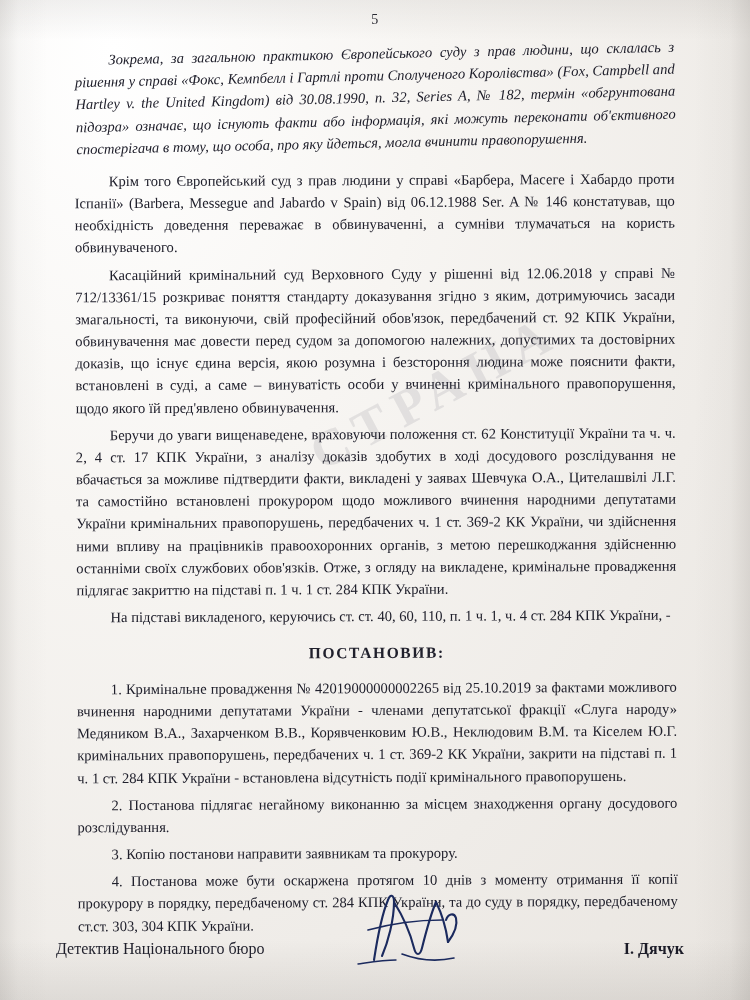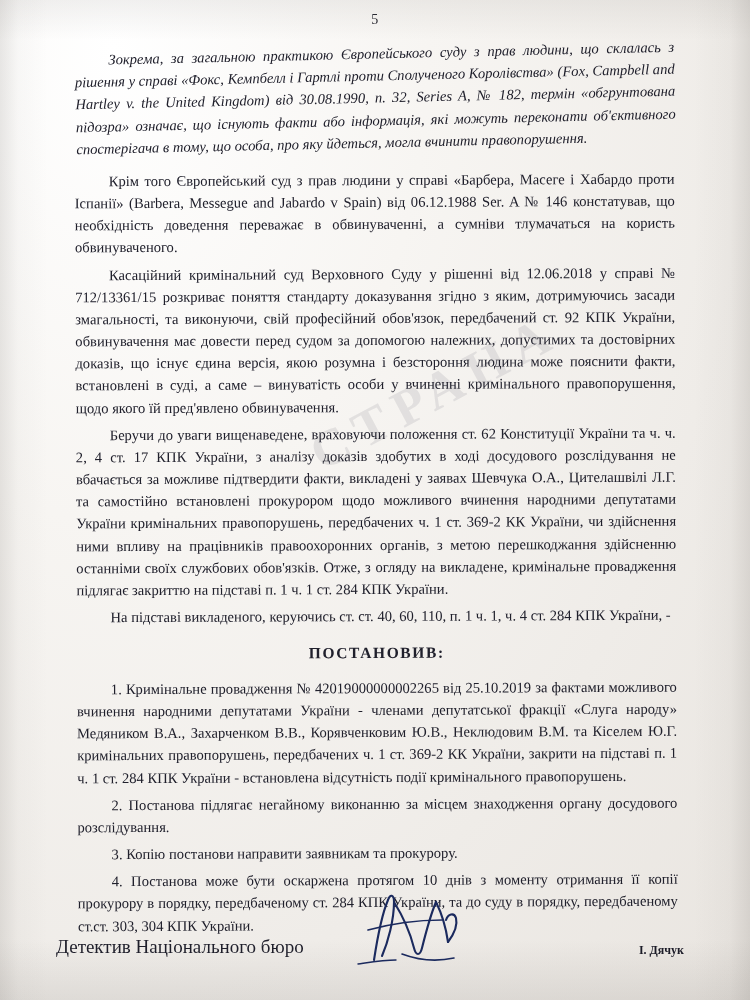--- a/index.html
+++ b/index.html
@@ -97,28 +97,28 @@
     position: absolute;
     left: 48px;
     right: 40px;
     bottom: 36px;
     height: 70px;
   }
   #signature-label {
     position: absolute;
     left: 8px;
     bottom: 6px;
-    font-size: 19px;
+    font-size: 16px;
     color: #1f1f2b;
   }
   #signer-name {
     position: absolute;
     right: 26px;
     bottom: 6px;
-    font-size: 12px;
+    font-size: 16px;
     font-weight: bold;
     color: #1c1c28;
   }
   #signature-mark {
     position: absolute;
     left: 290px;
     bottom: -4px;
     width: 150px;
     height: 78px;
   }

